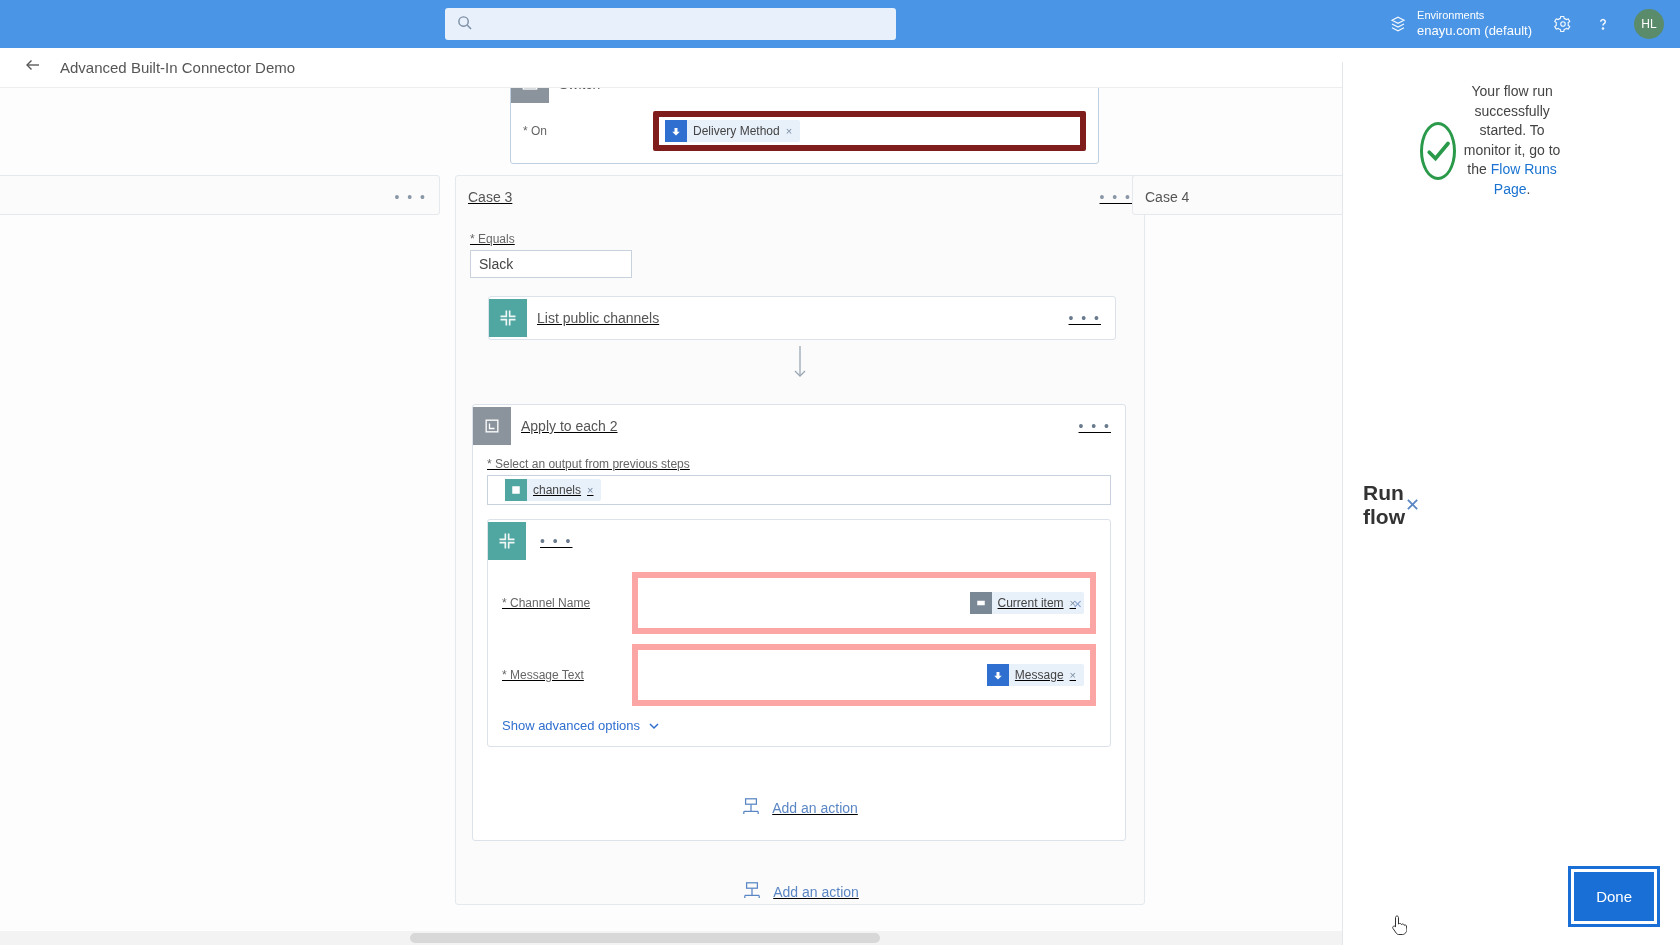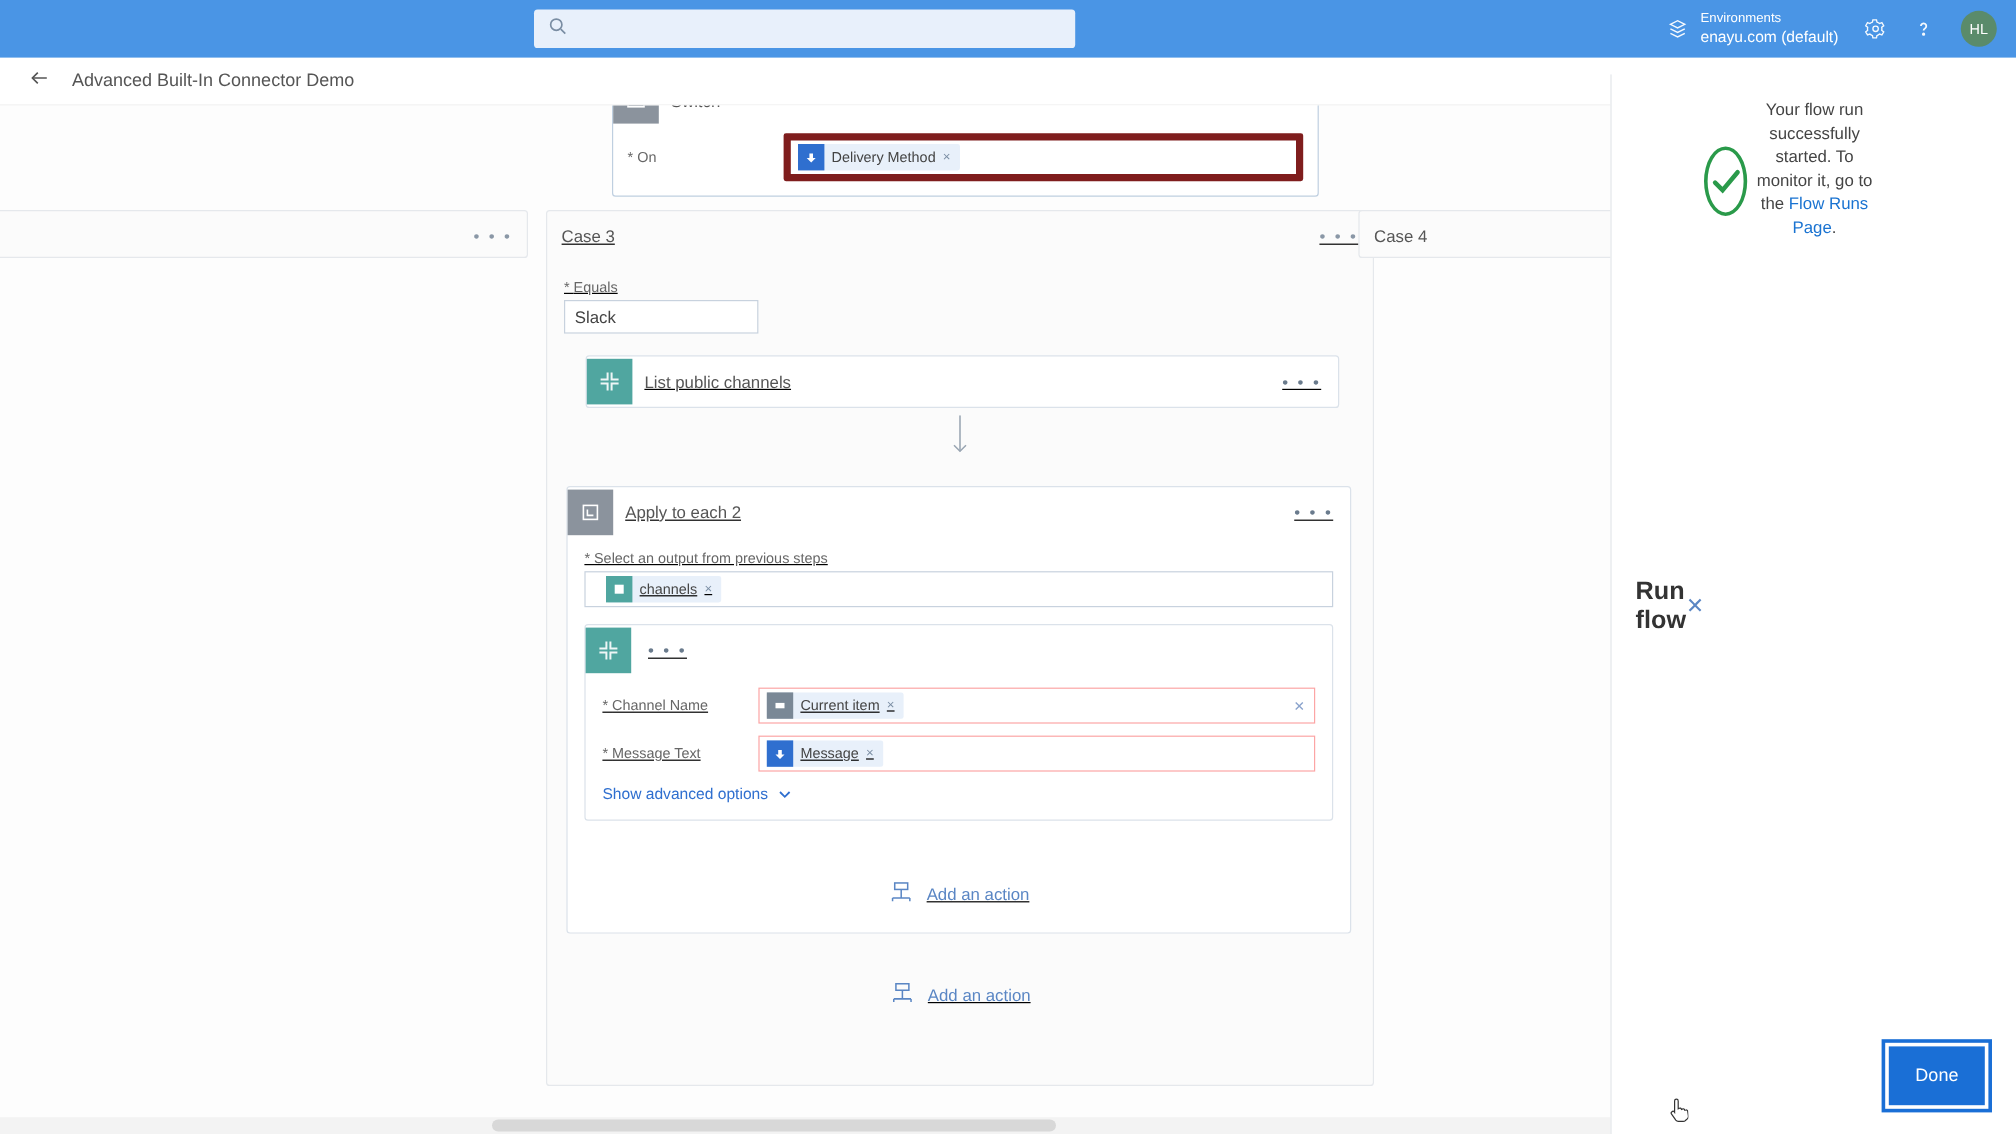--- a/index.html
+++ b/index.html
@@ -71,21 +71,21 @@
 .apply-body { padding: 10px 14px 22px 14px; }
 .sel-output-label { font-size: 12px; color: #666; }
 .sel-output-label::before { content: "* "; }
 .sel-box { border: 1px solid #c8d2de; padding: 3px 17px; margin-top: 4px; display: flex; align-items: flex-end; }
 
 .post-card { border: 1px solid #dbe2ea; margin-top: 14px; border-radius: 3px; }
 .post-body { padding: 10px 14px 12px 14px; }
 .post-row { display: flex; align-items: center; margin-bottom: 10px; }
 .post-label { width: 130px; font-size: 12px; color: #666; }
 .post-label::before { content: "* "; }
-.post-input { flex: 1; border: 1px solid #fca5a5; min-height: 30px; display: flex; align-items: center; padding: 3px 6px; position: relative; }
+.post-input { flex: 1; border: 6px solid #fca5a5; min-height: 30px; display: flex; align-items: center; padding: 14px 6px; position: relative; justify-content: flex-end; }
 .clear-x { position: absolute; right: 8px; color: #8aa3cc; font-size: 15px; cursor:pointer; }
 .adv-opts { color: #2f6fcf; font-size: 13px; display: inline-flex; align-items: center; gap: 8px; cursor:pointer; }
 
 
 .add-action { text-align: center; color: #5a86c4; font-size: 14px; display:flex; justify-content:center; align-items:center; gap:10px; cursor:pointer; }
 .add-action .aicon svg { width:22px; height:18px; }
 .add-action.inner { margin-top: 50px; }
 .add-action.outer { margin-top: 40px; }
 
 

